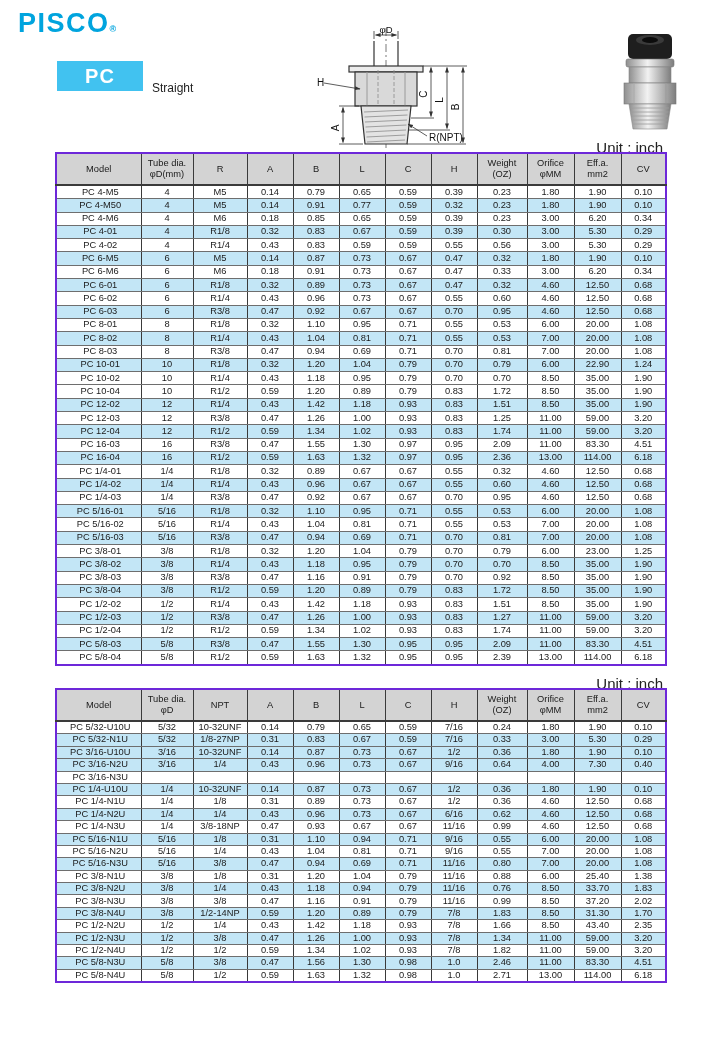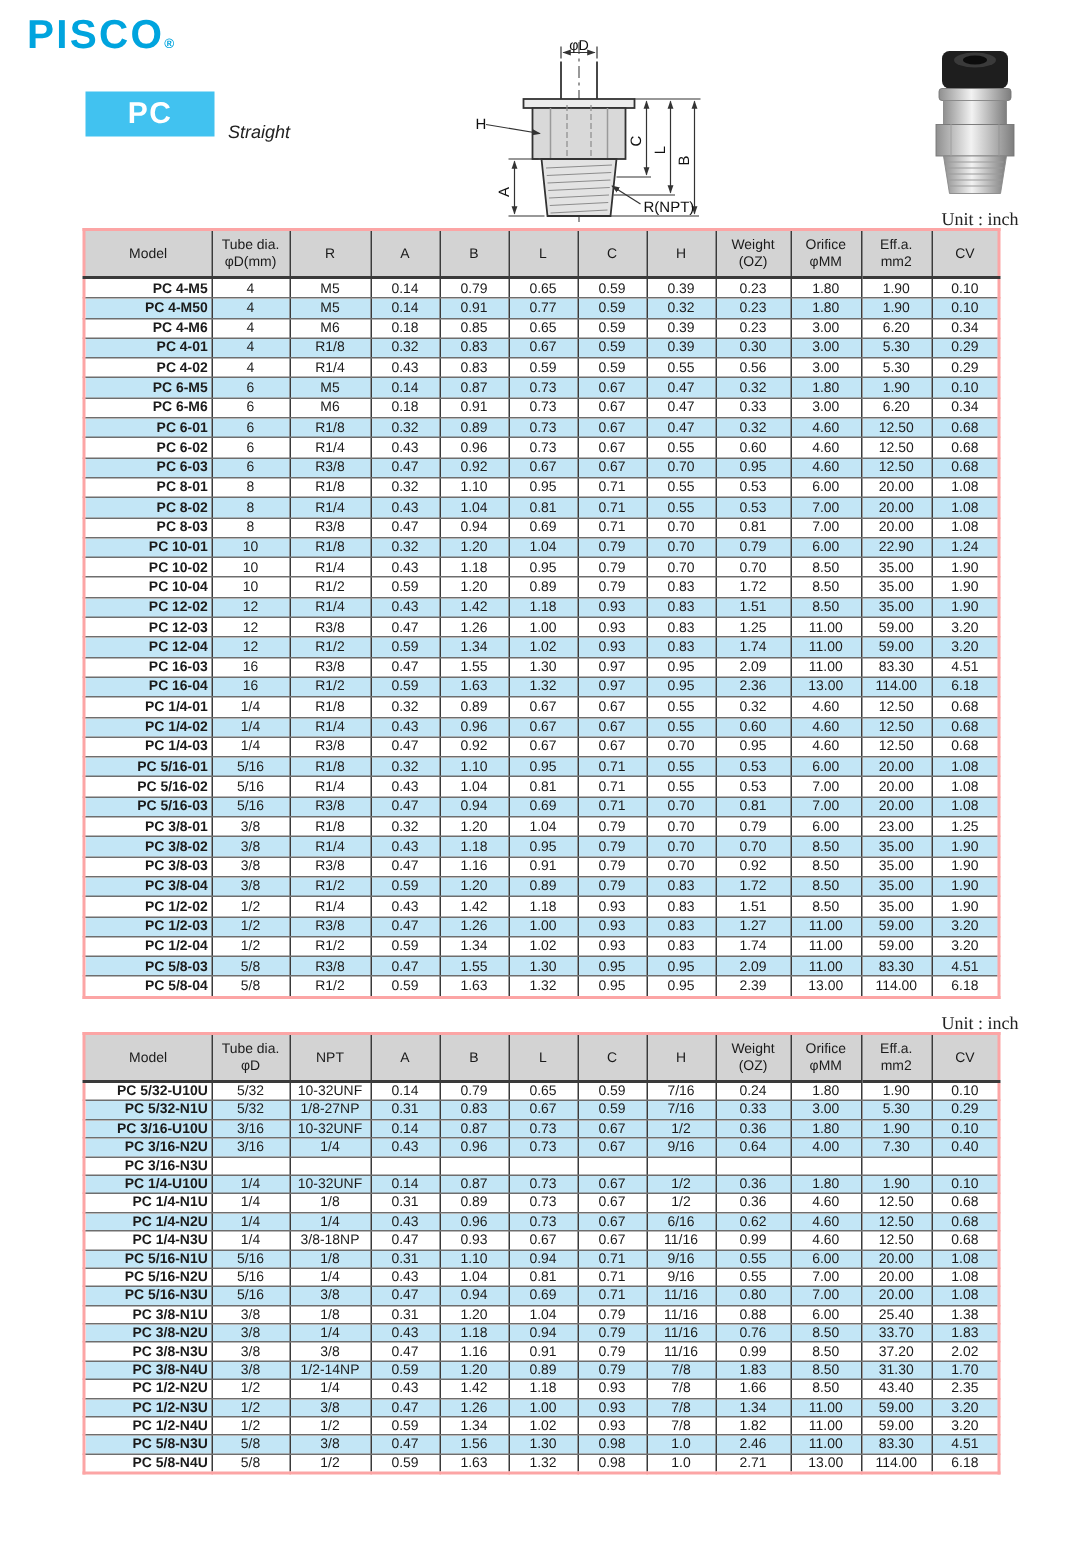--- a/index.html
+++ b/index.html
@@ -6,43 +6,43 @@
   body{width:719px;height:1037px;position:relative;overflow:hidden;
        font-family:"Liberation Sans", sans-serif;color:#222;}
 
   .logo{position:absolute;left:18px;top:8px;font-size:27px;font-weight:bold;
         color:#00a4de;letter-spacing:1.5px;}
   .logo .reg{font-size:9px;vertical-align:baseline;}
 
   .pc-badge{position:absolute;left:57px;top:61px;width:86px;height:30px;
             background:#41c2f0;color:#fff;font-size:20px;font-weight:bold;
             text-align:center;line-height:30px;letter-spacing:1px;}
-  .straight-label{position:absolute;left:152px;top:81px;font-size:12px;color:#222;font-style:italic;}
+  .straight-label{position:absolute;left:152px;top:81px;font-size:12px;color:#222;}
 
   .diagram{position:absolute;left:281px;top:26px;width:216px;height:126px;}
   .photo{position:absolute;left:600px;top:30px;width:100px;height:106px;}
 
-  .unit-note{position:absolute;right:40px;font-size:12px;color:#222;font-family:Liberation Serif, serif;}
+  .unit-note{position:absolute;right:56px;font-size:15px;color:#222;}
   .unit1{top:139px;}
   .unit2{top:675px;}
 
   .tblwrap1{position:absolute;left:55px;top:152px;}
   .tblwrap2{position:absolute;left:55px;top:688px;}
 
   table{border-collapse:collapse;table-layout:fixed;width:610px;
-        font-size:9.3px;color:#1a1a1a;border:2px solid #fca5a5;}
+        font-size:9.3px;color:#1a1a1a;border:2px solid #6d28d9;}
   th{background:#d3d3d3;border:1px solid #3a3a3a;border-bottom:2px solid #3a3a3a;
      font-weight:normal;white-space:pre-line;height:28px;padding:1px 0;
      line-height:1.15;text-align:center;vertical-align:middle;}
   td{border-left:1px solid #3a3a3a;border-right:1px solid #3a3a3a;
      border-top:1px solid #6e6e6e;border-bottom:1px solid #6e6e6e;
      text-align:center;padding:0 2px;line-height:1;overflow:hidden;white-space:nowrap;}
   .t1 td{height:12.3px;}
   .t2 td{height:11.4px;}
-  td:first-child{text-align:right;padding-left:5px;font-weight:bold;}
+  td:first-child{text-align:center;padding-left:5px;}
   tr.alt td{background:#c3e6f6;}
 
   svg text{font-family:"Liberation Sans", sans-serif;}
 </style>
 </head>
 <body>
 
 <div class="logo"><span>PISCO</span><span class="reg">®</span></div>
 
 <div class="pc-badge">PC</div>

